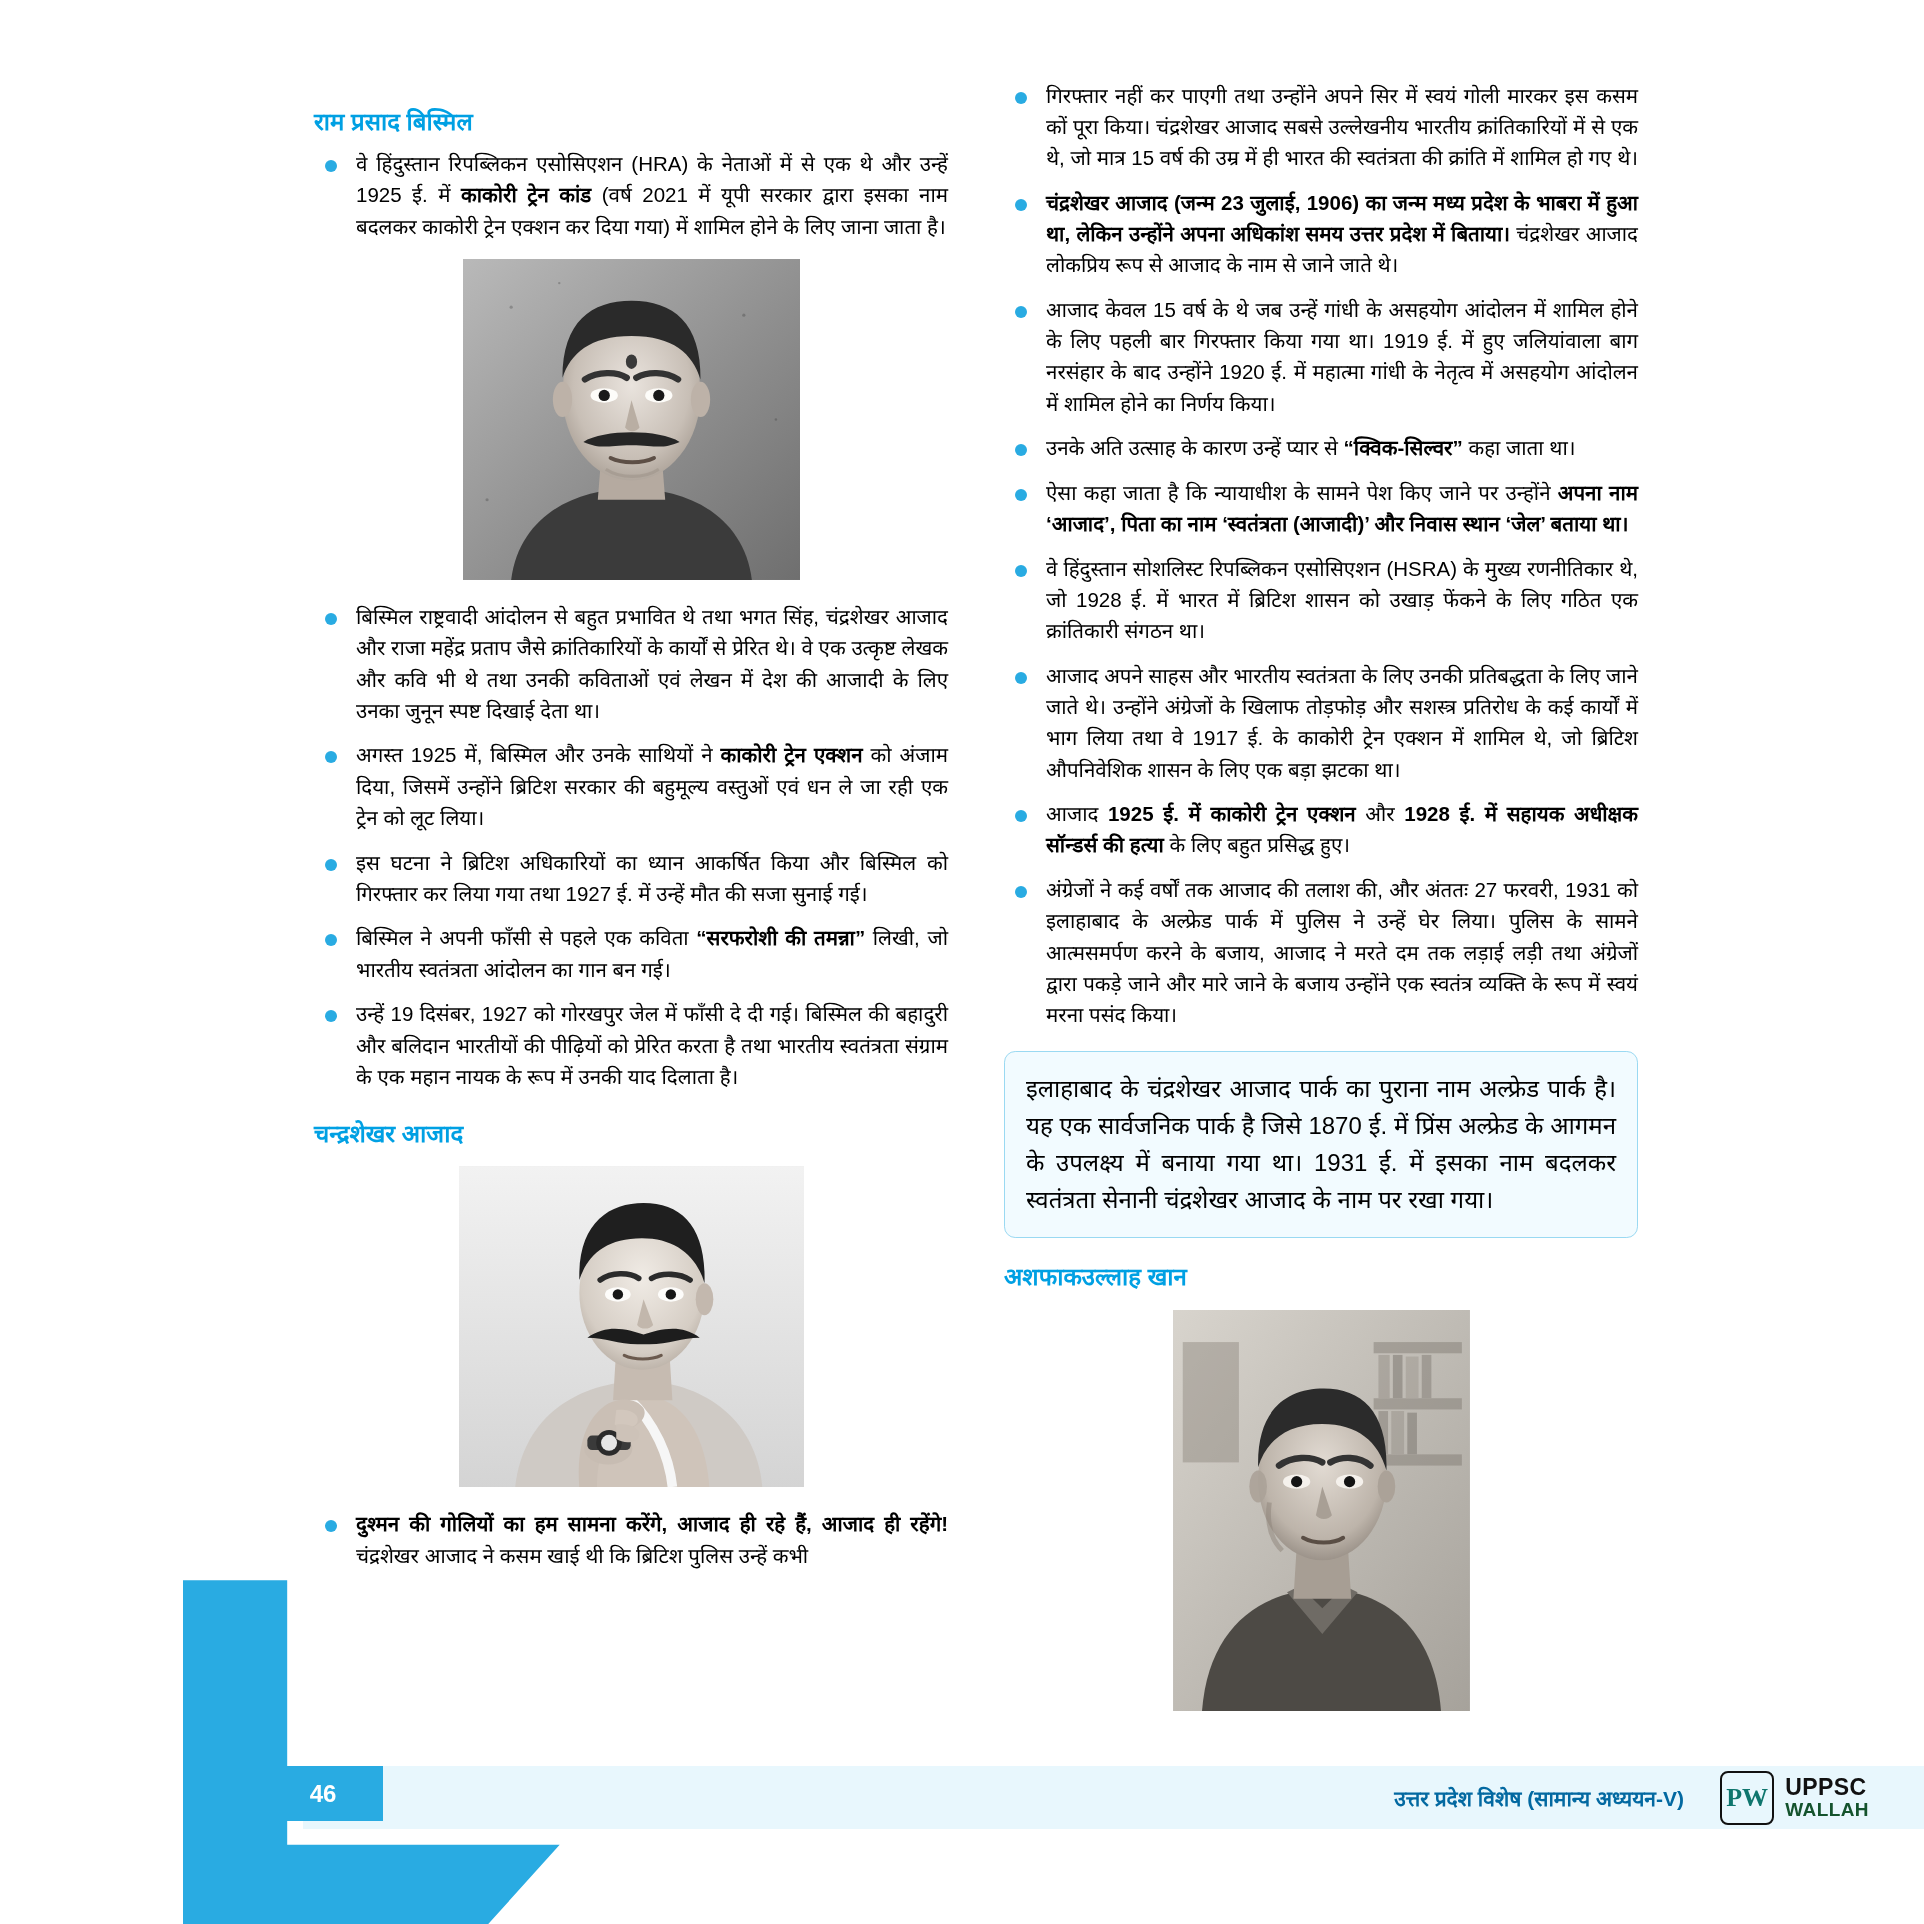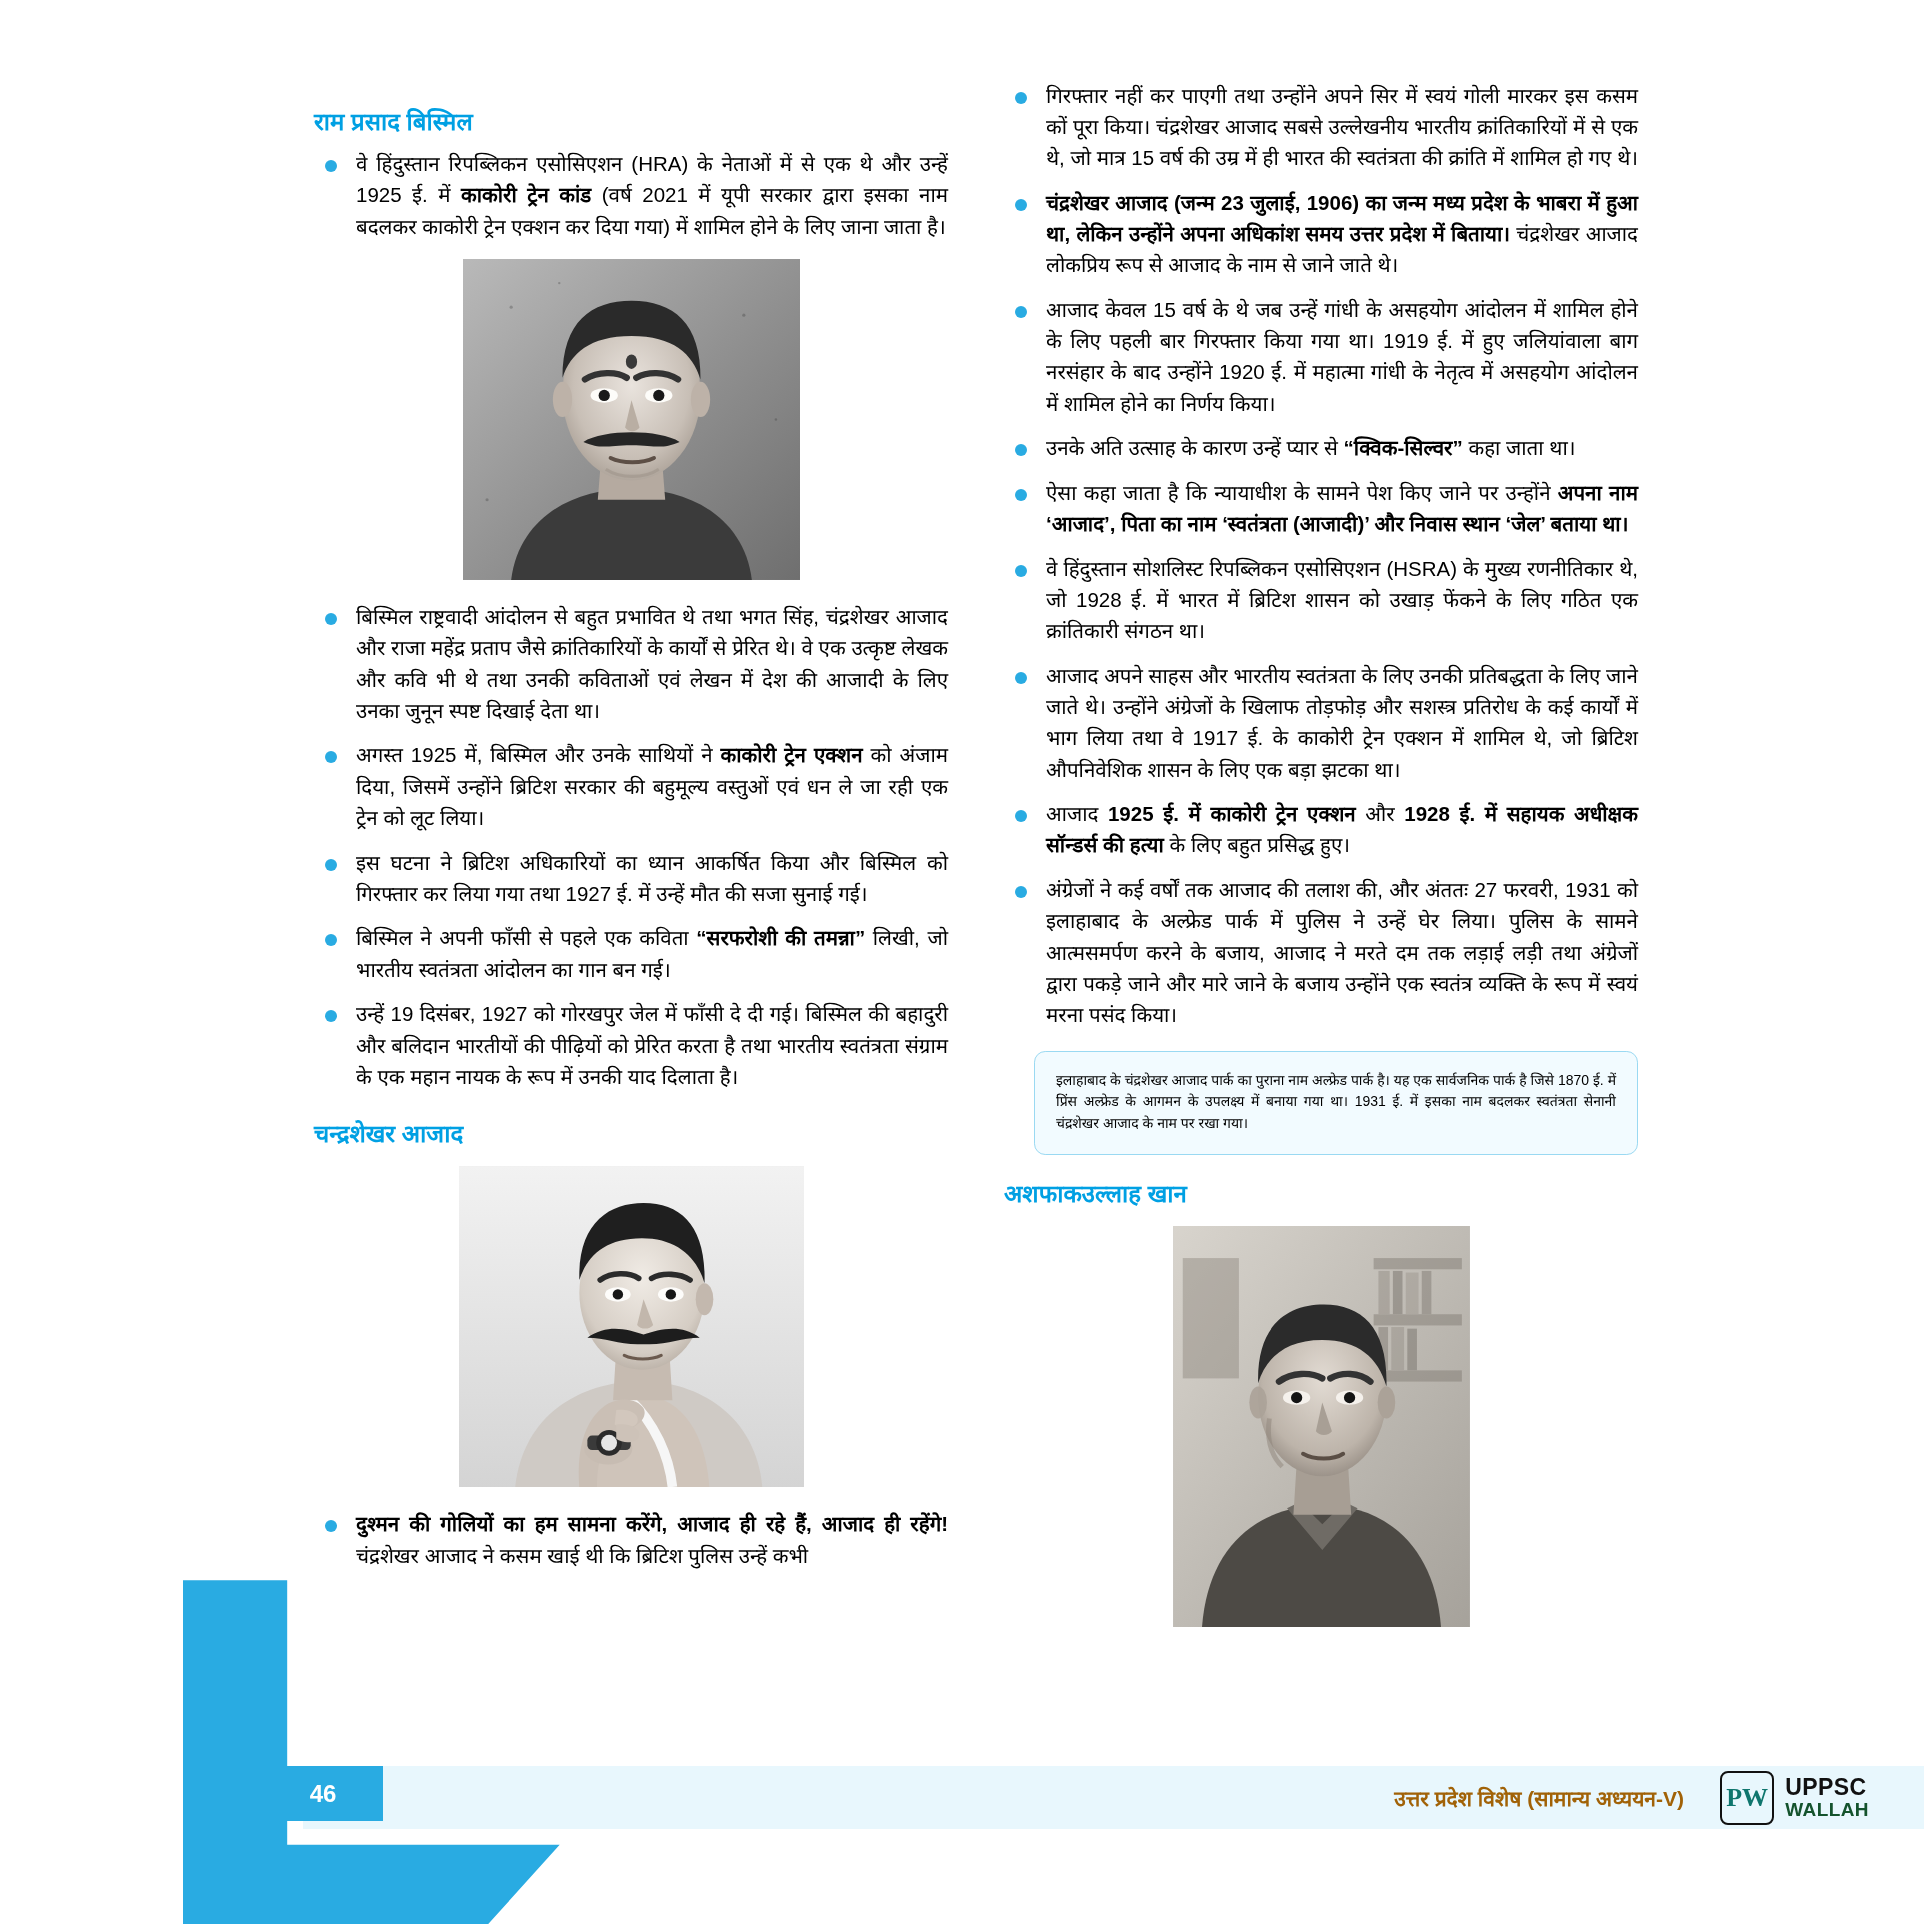--- a/index.html
+++ b/index.html
@@ -109,26 +109,25 @@
     overflow: hidden;
   }
   .photo svg { display: block; }
 
   
   .note-box {
     border: 1.6px solid #9ad9f2;
     border-radius: 11.2px;
     background: #f2fbff;
     padding: 17.6px 21px 19px 21px;
-    font-size: 14px;
+    font-size: 24px;
     line-height: 1.55;
     color: #000;
     text-align: justify;
     margin-top: 21px;
-    margin-left: 30px;
   }
 
   
   .footer {
     position: absolute;
     left: 183px;
     right: 0px;
     bottom: 96px;
     height: 63px;
   }
@@ -156,21 +155,21 @@
   }
   .footer-title {
     position: absolute;
     right: 241px;
     top: 0;
     height: 63px;
     display: flex;
     align-items: center;
     font-size: 21px;
     font-weight: bold;
-    color: #a16207;
+    color: #0369a1;
   }
   .brand {
     position: absolute;
     right: 56px;
     top: 0;
     height: 63px;
     display: flex;
     align-items: center;
     gap: 11.2px;
   }

